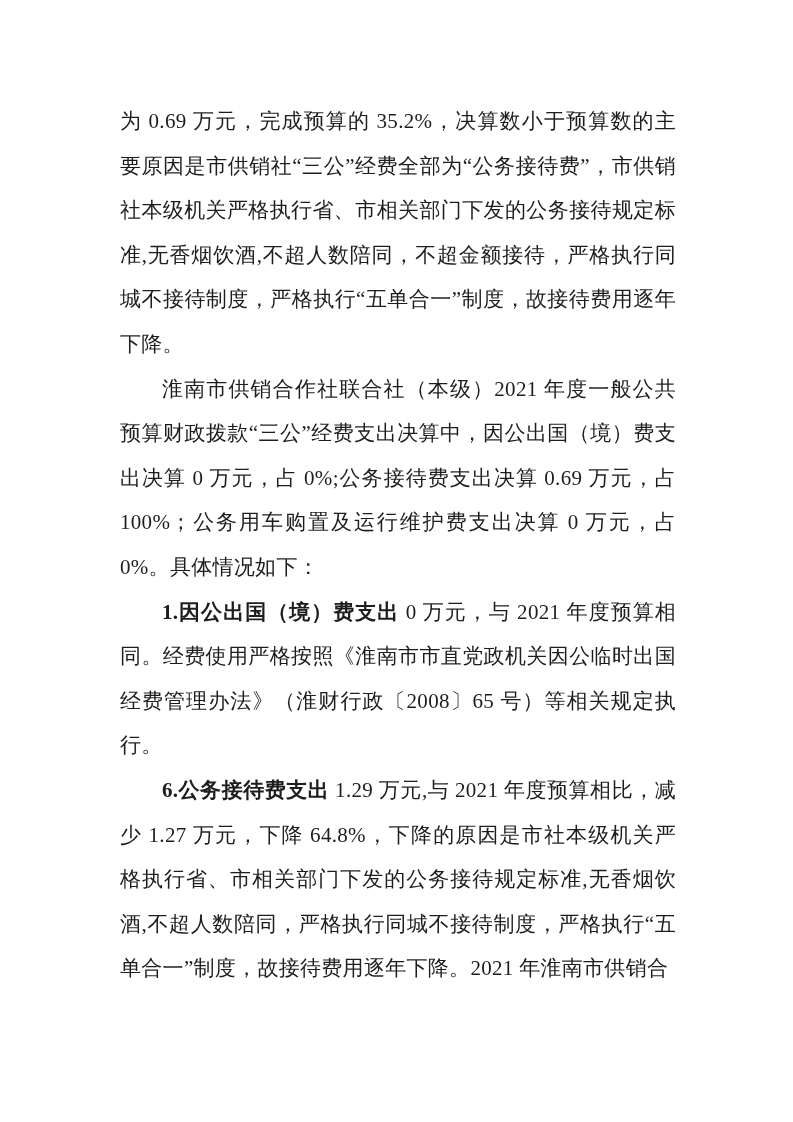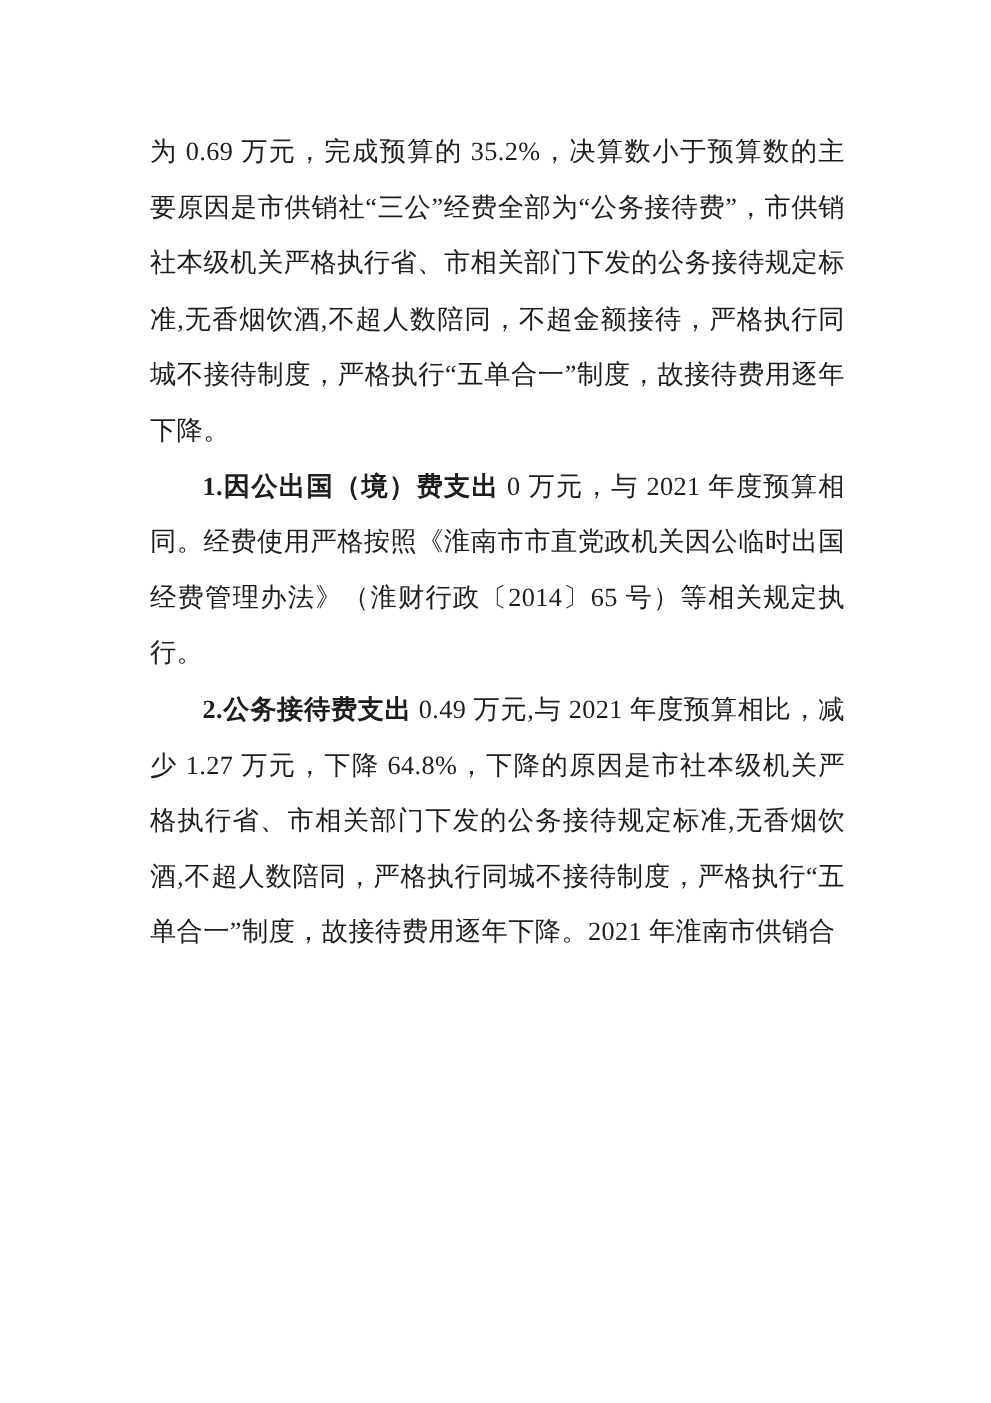--- a/index.html
+++ b/index.html
@@ -41,19 +41,20 @@
 </style>
 </head>
 <body>
 
 <div class="page">
   <div class="text-block">
 
     <p class="para"><span>为 0.69 万元，完成预算的 35.2%，决算数小于预算数的主要原因是市供销社“三公”经费全部为“公务接待费”，市供销社本级机关严格执行省、市相关部门下发的公务接待规定标准,无香烟饮酒,不超人数陪同，不超金额接待，严格执行同城不接待制度，严格执行“五单合一”制度，故接待费用逐年下降。</span></p>
 
 
+    <p class="para indented"><span>淮南市供销合作社联合社（本级）2021 年度一般公共预算财政拨款“三公”经费支出决算中，因公出国（境）费支出决算 0 万元，占 0%;公务接待费支出决算 0.69 万元，占 100%；公务用车购置及运行维护费支出决算 0 万元，占 0%。具体情况如下：</span></p>
 
-    <p class="para indented"><b class="bold-lead">1.因公出国（境）费支出</b><span> 0 万元，与 2021 年度预算相同。经费使用严格按照《淮南市市直党政机关因公临时出国经费管理办法》（淮财行政〔2014〕65 号）等相关规定执行。</span></p>
+    <p class="para indented"><b class="bold-lead">1.因公出国（境）费支出</b><span> 0 万元，与 2021 年度预算相同。经费使用严格按照《淮南市市直党政机关因公临时出国经费管理办法》（淮财行政〔2008〕65 号）等相关规定执行。</span></p>
 
-    <p class="para indented"><b class="bold-lead">2.公务接待费支出</b><span> 0.49 万元,与 2021 年度预算相比，减少 1.27 万元，下降 64.8%，下降的原因是市社本级机关严格执行省、市相关部门下发的公务接待规定标准,无香烟饮酒,不超人数陪同，严格执行同城不接待制度，严格执行“五单合一”制度，故接待费用逐年下降。2021 年淮南市供销合</span></p>
+    <p class="para indented"><b class="bold-lead">6.公务接待费支出</b><span> 1.29 万元,与 2021 年度预算相比，减少 1.27 万元，下降 64.8%，下降的原因是市社本级机关严格执行省、市相关部门下发的公务接待规定标准,无香烟饮酒,不超人数陪同，严格执行同城不接待制度，严格执行“五单合一”制度，故接待费用逐年下降。2021 年淮南市供销合</span></p>
 
   </div>
 </div>
 
 </body></html>

